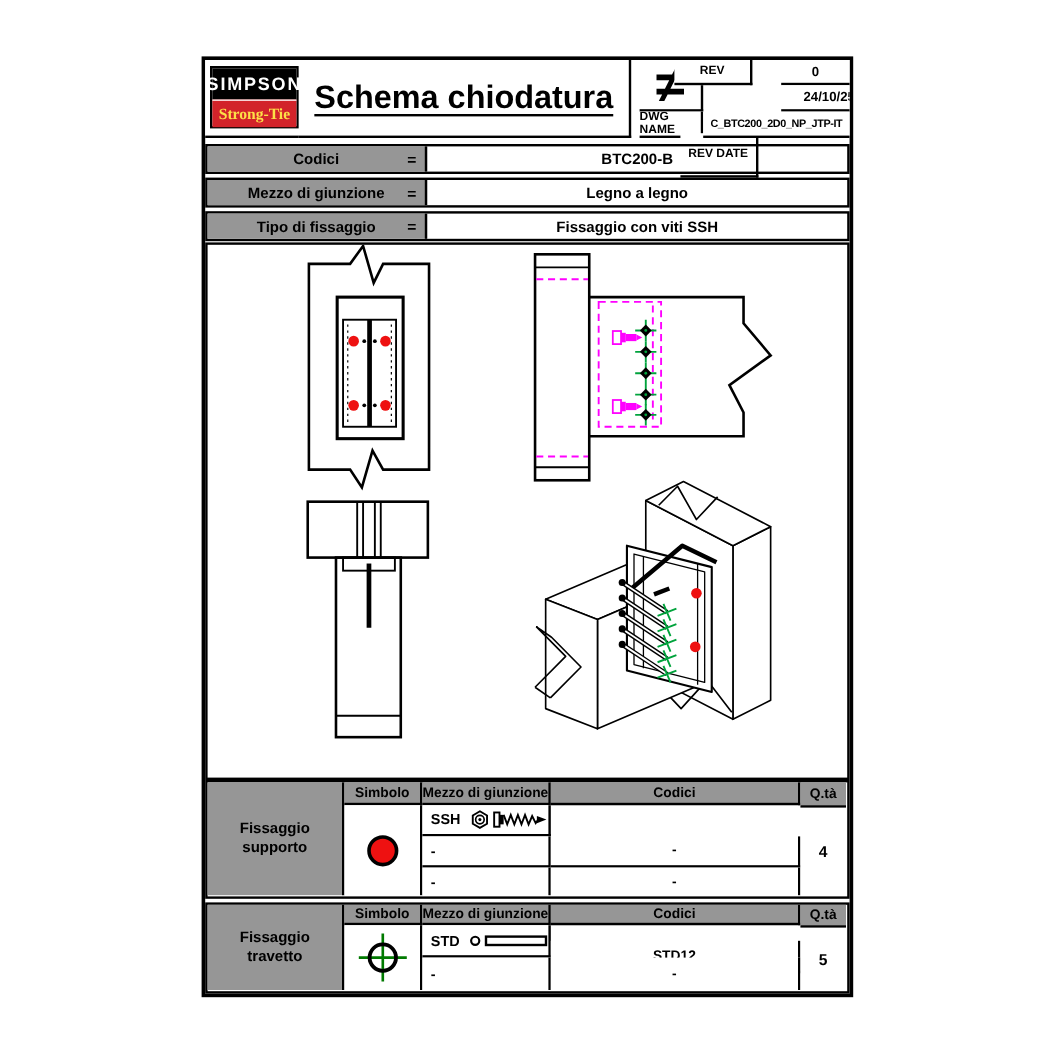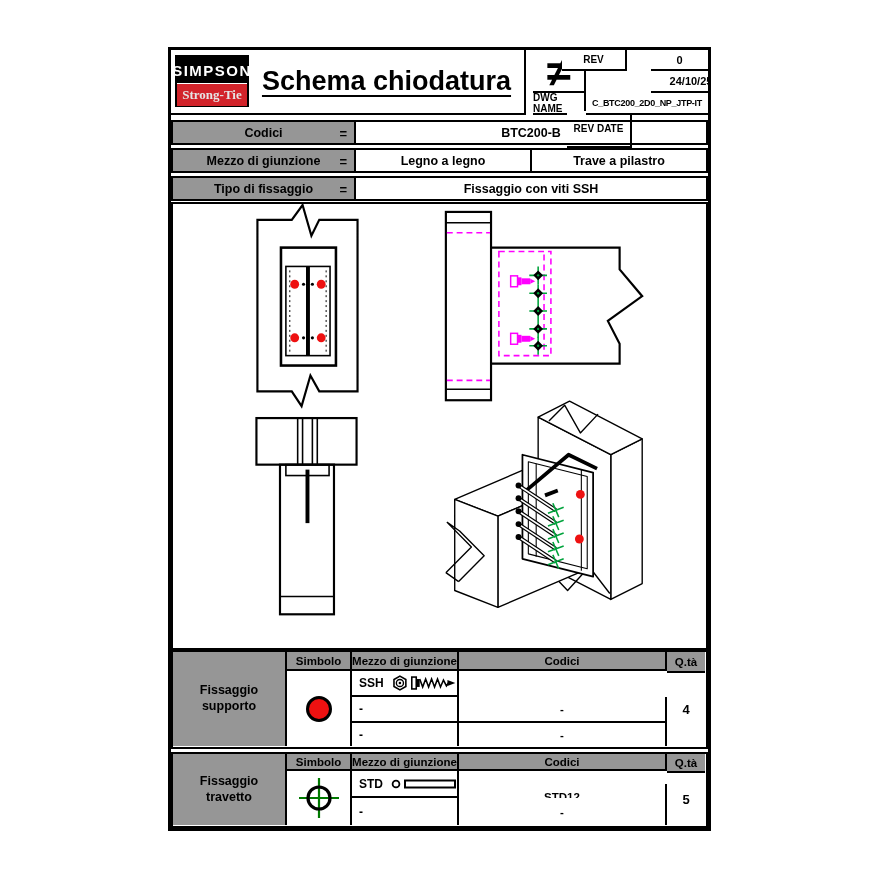--- a/index.html
+++ b/index.html
@@ -4,21 +4,21 @@
 <style>
   html,body{margin:0;padding:0;background:#fff;}
   body{width:880px;height:880px;position:relative;font-family:"Liberation Sans",sans-serif;}
   .sheet{position:absolute;left:168px;top:47px;width:543px;height:784px;border:3px solid #000;box-sizing:border-box;background:#fff;}
   .cell{position:absolute;box-sizing:border-box;display:flex;align-items:center;justify-content:center;font-weight:bold;color:#000;background:#fff;overflow:hidden;}
   .br{border-right:2px solid #000;}
   .bb{border-bottom:2px solid #000;}
   
   .logo-box{position:absolute;left:4px;top:5px;width:74px;height:52px;border:2px solid #000;box-sizing:border-box;}
   .logo-top{height:26px;background:#000;color:#fff;display:flex;align-items:center;justify-content:center;font-weight:bold;font-size:15px;letter-spacing:1.5px;}
-  .logo-bottom{height:22px;background:var(--red);color:#e5e5e5;display:flex;align-items:center;justify-content:center;font-weight:bold;font-size:13px;font-family:"Liberation Serif",serif;border-top:1px solid #fff;}
+  .logo-bottom{height:22px;background:var(--red);color:#fde047;display:flex;align-items:center;justify-content:center;font-weight:bold;font-size:13px;font-family:"Liberation Serif",serif;border-top:1px solid #fff;}
   .title-text{font-size:27px;text-decoration:underline;text-underline-offset:5px;text-decoration-thickness:2px;}
   .neq{font-size:44px;font-weight:900;line-height:1;}
   .small-label{font-size:10px;}
   .small-value{font-size:11px;}
   .tiny-value{font-size:9px;letter-spacing:-0.3px;}
   
   .info-row{position:absolute;left:0;width:537px;height:25px;border:2.5px solid #000;box-sizing:border-box;display:flex;}
   .info-label{width:183px;background:var(--gray);border-right:2.5px solid #000;position:relative;display:flex;align-items:center;justify-content:center;font-weight:bold;font-size:12.5px;box-sizing:border-box;}
   .info-eq{position:absolute;right:7px;top:50%;transform:translateY(-50%);font-size:13px;font-weight:bold;}
   .info-values{flex:1;display:flex;}
@@ -71,21 +71,20 @@
       <div class="info-value">BTC200-B</div>
     </div>
   </div>
   <div class="info-row" style="top:98px;">
     <div class="info-label">
       <span>Mezzo di giunzione</span>
       <span class="info-eq">=</span>
     </div>
     <div class="info-values">
       <div class="info-value">Legno a legno</div>
-      <div class="info-value">Trave a pilastro</div>
     </div>
   </div>
   <div class="info-row" style="top:126px;">
     <div class="info-label">
       <span>Tipo di fissaggio</span>
       <span class="info-eq">=</span>
     </div>
     <div class="info-values">
       <div class="info-value">Fissaggio con viti SSH</div>
     </div>

